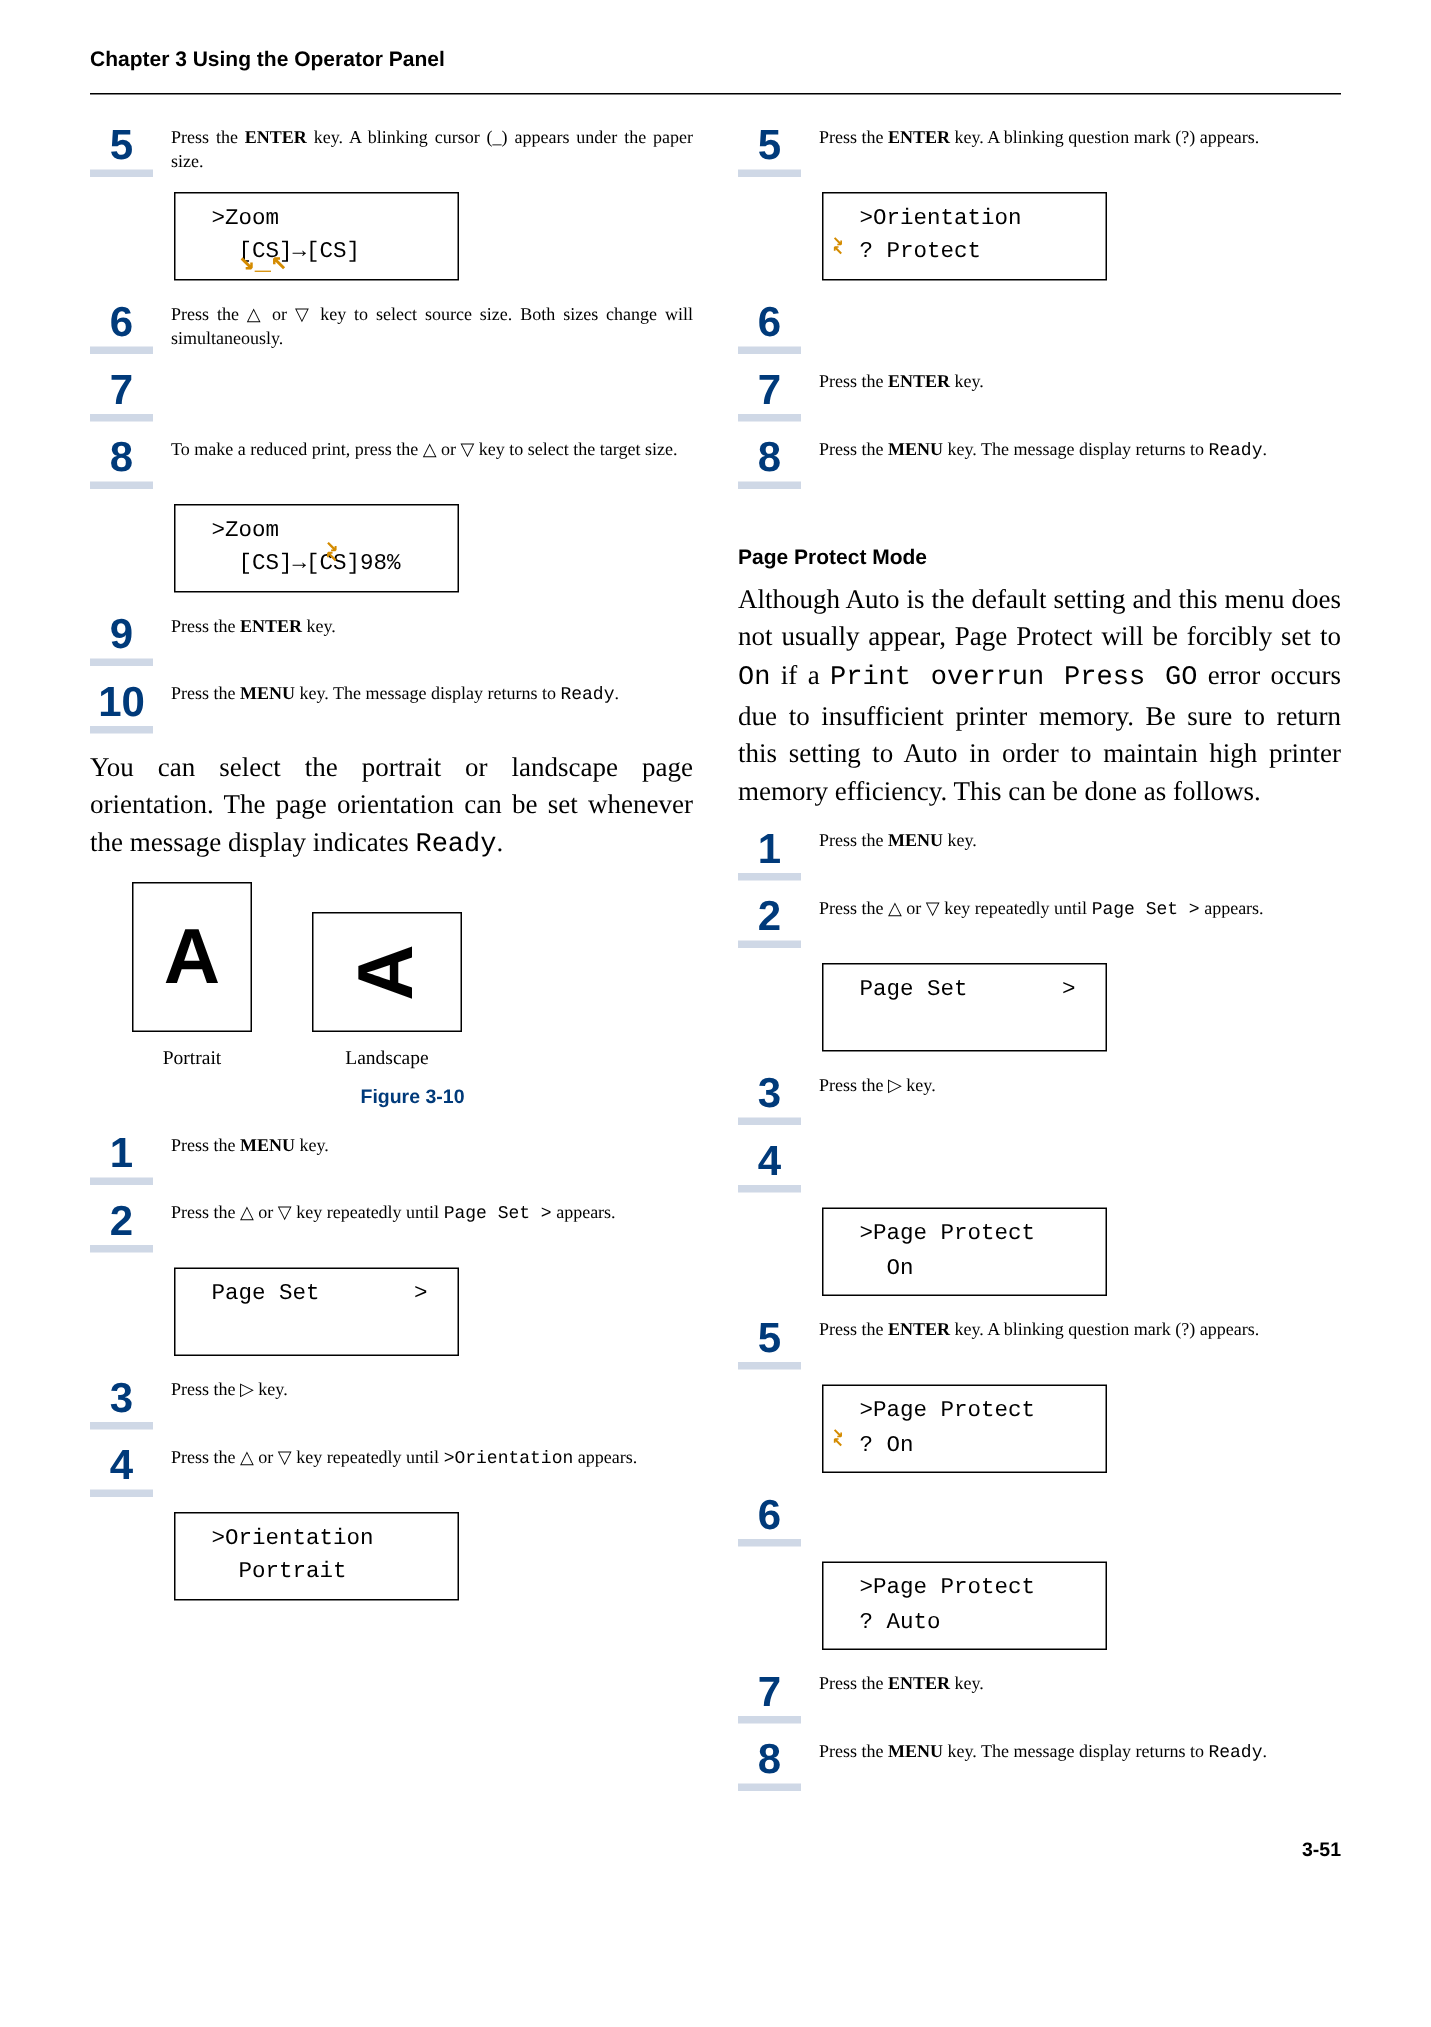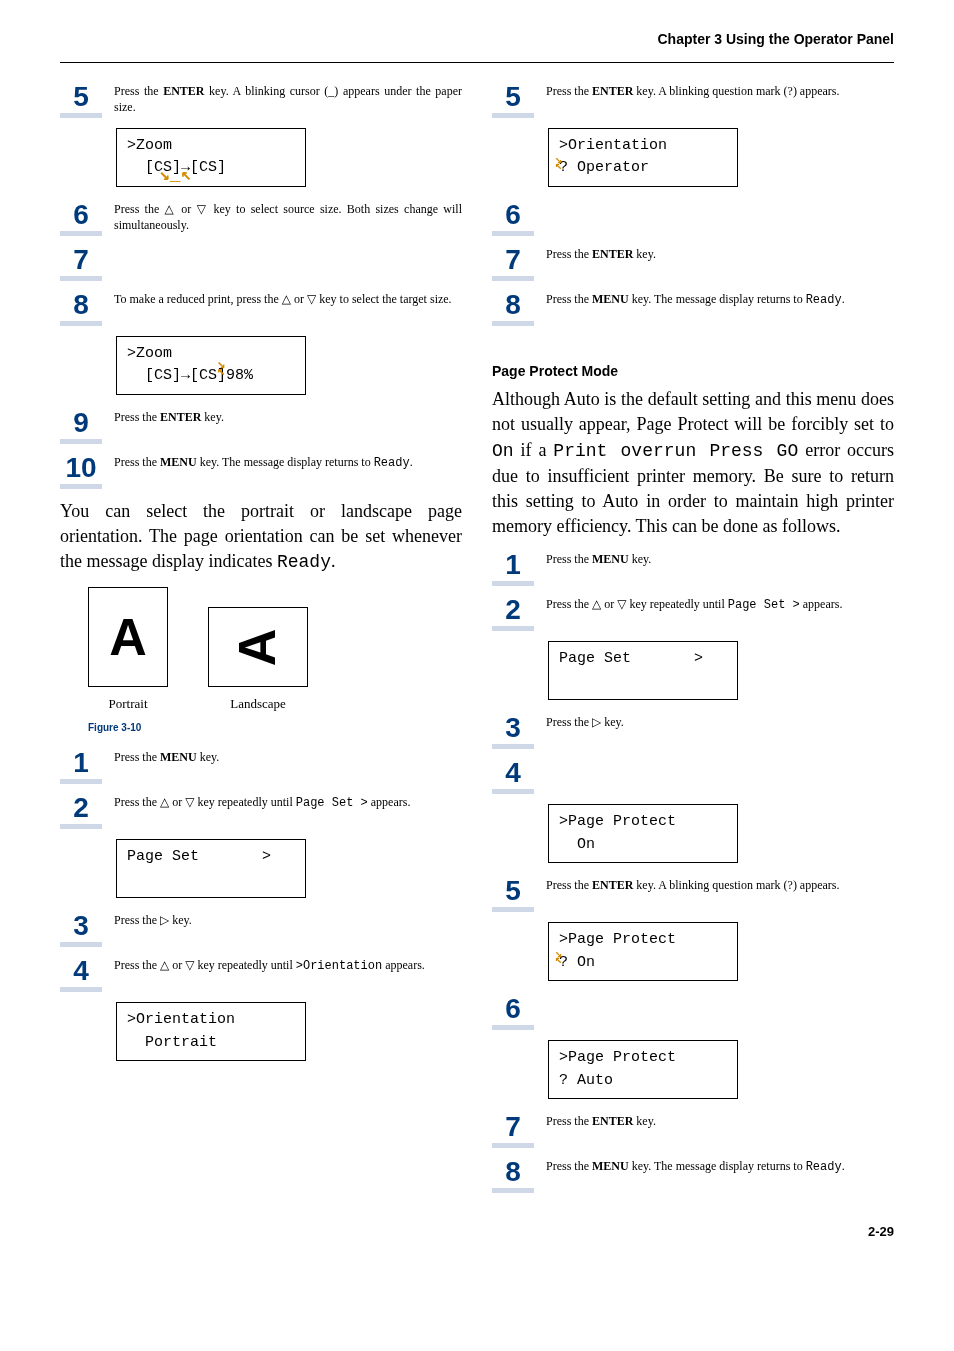--- a/index.html
+++ b/index.html
@@ -6,21 +6,20 @@
   body {
     font-family: "Times New Roman", Georgia, serif;
     font-size: 14px;
     line-height: 1.4;
     color: #000;
     background: #fff;
     width: 954px;
     padding: 30px 60px 30px 60px;
   }
   .header-title {
-    text-align: right;
     font-weight: bold;
     font-family: Arial, Helvetica, sans-serif;
     font-size: 14px;
     margin-bottom: 12px;
   }
   .line { border-top: 1px solid #000; margin-bottom: 20px; }
   .columns { display: flex; gap: 30px; }
   .col { width: 50%; }
 
   .step {
@@ -53,21 +52,21 @@
     flex: 1;
     font-size: 12px;
     text-align: justify;
   }
   .mono { font-family: "Courier New", monospace; }
 
   .lcd {
     border: 1px solid #000;
     font-family: "Courier New", monospace;
     font-size: 15px;
-    padding: 6px 10px;
+    padding: 6px 24px;
     margin: 6px 0 14px 56px;
     width: 190px;
     line-height: 1.5;
     position: relative;
   }
   .lcd .line1, .lcd .line2 { white-space: pre; }
 
   .cursor-blink {
     position: absolute;
     font-size: 18px;
@@ -83,23 +82,24 @@
     margin: 36px 0 6px;
   }
   .body-copy {
     font-size: 18px;
     text-align: justify;
     margin-bottom: 12px;
   }
   .figure-caption {
     font-family: Arial, Helvetica, sans-serif;
     font-weight: bold;
-    font-size: 10px;
+    font-size: 13px;
     color: #003a7a;
     margin: 8px 0 14px 28px;
+    text-align: center;
   }
 
   .orient-wrap {
     display: flex;
     gap: 40px;
     margin: 12px 0 4px 28px;
     align-items: flex-end;
   }
   .orient-block { text-align: center; }
   .orient-box {
@@ -252,21 +252,21 @@
 
     <div class="step">
       <div class="step-num-wrap">
           <div class="step-num">5</div>
           <div class="step-bar"></div>
         </div>
       <div class="step-text">Press the <b>ENTER</b> key. A blinking question mark (?) appears.</div>
     </div>
     <div class="lcd">
       <div class="line1">&gt;Orientation</div>
-      <div class="line2">? Operator</div>
+      <div class="line2">? Protect</div>
       <div class="cursor-blink" style="left:6px; top:28px; font-size:12px">↘<br>↖</div>
     </div>
 
     <div class="step">
       <div class="step-num-wrap">
           <div class="step-num">6</div>
           <div class="step-bar"></div>
         </div>
     </div>
 
@@ -364,13 +364,13 @@
       <div class="step-num-wrap">
           <div class="step-num">8</div>
           <div class="step-bar"></div>
         </div>
       <div class="step-text">Press the <b>MENU</b> key. The message display returns to <span class="mono">Ready</span>.</div>
     </div>
 
   </div>
 </div>
 
-<div class="pagenum">2-29</div>
+<div class="pagenum">3-51</div>
 
 </body></html>

